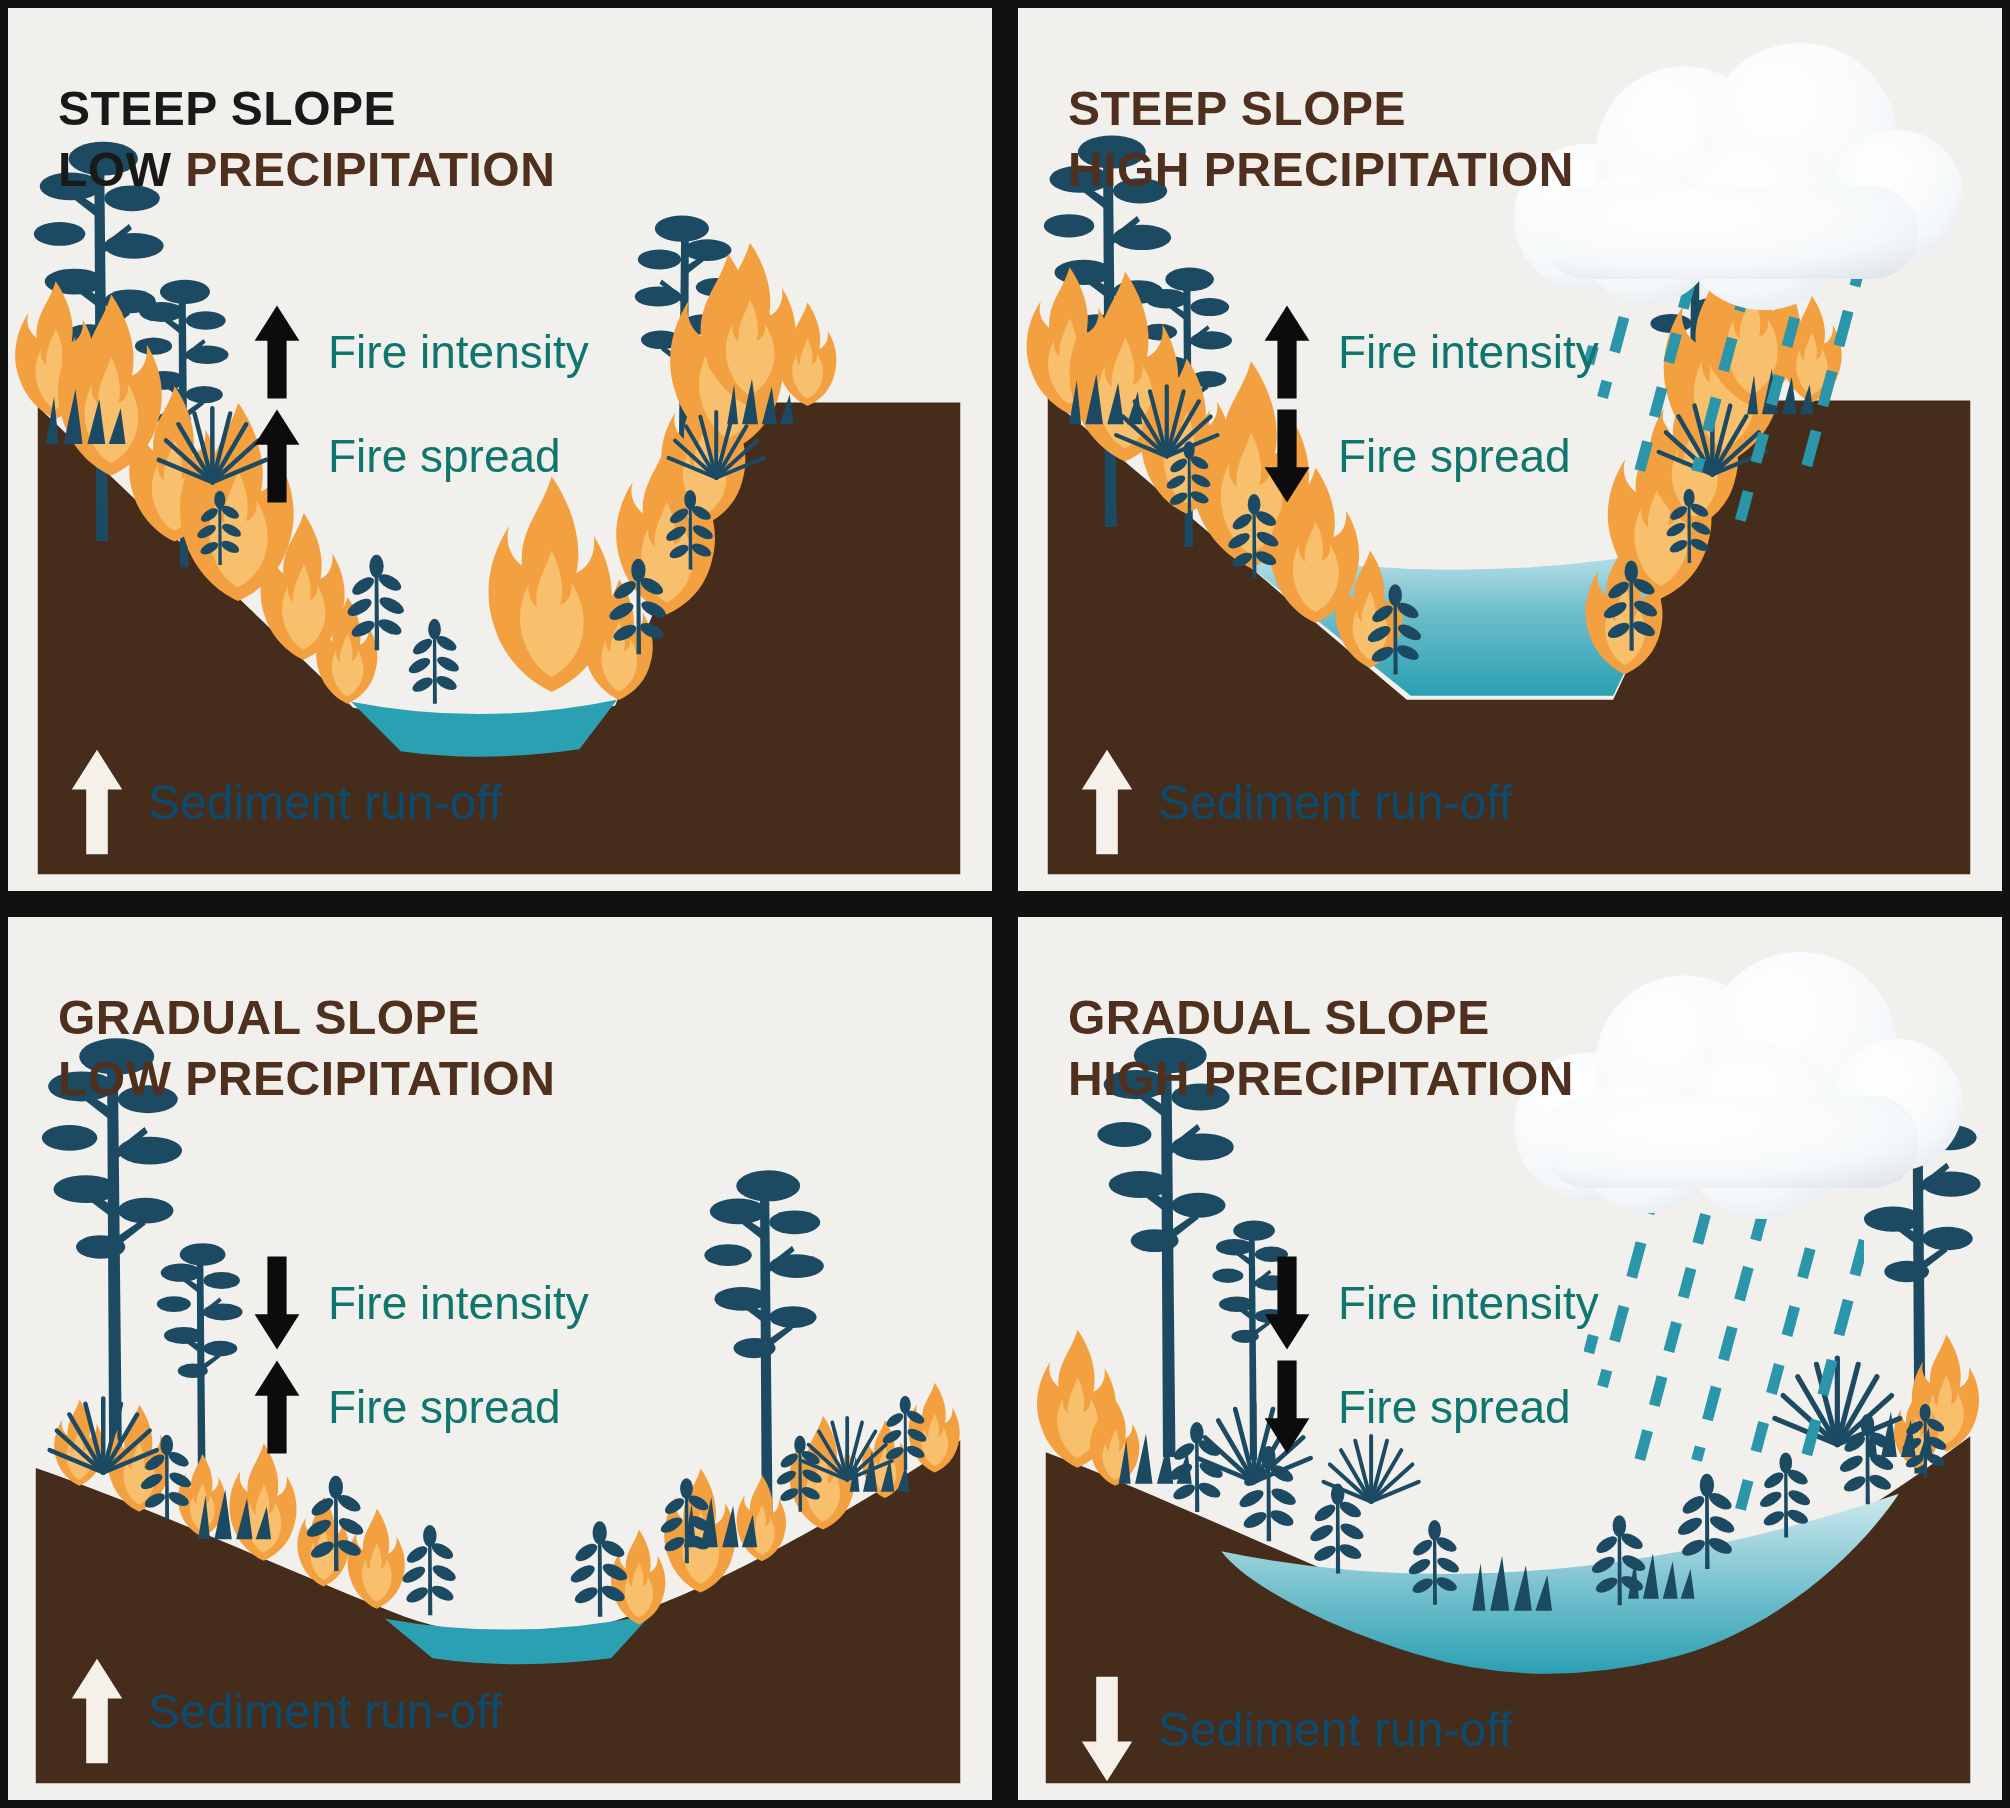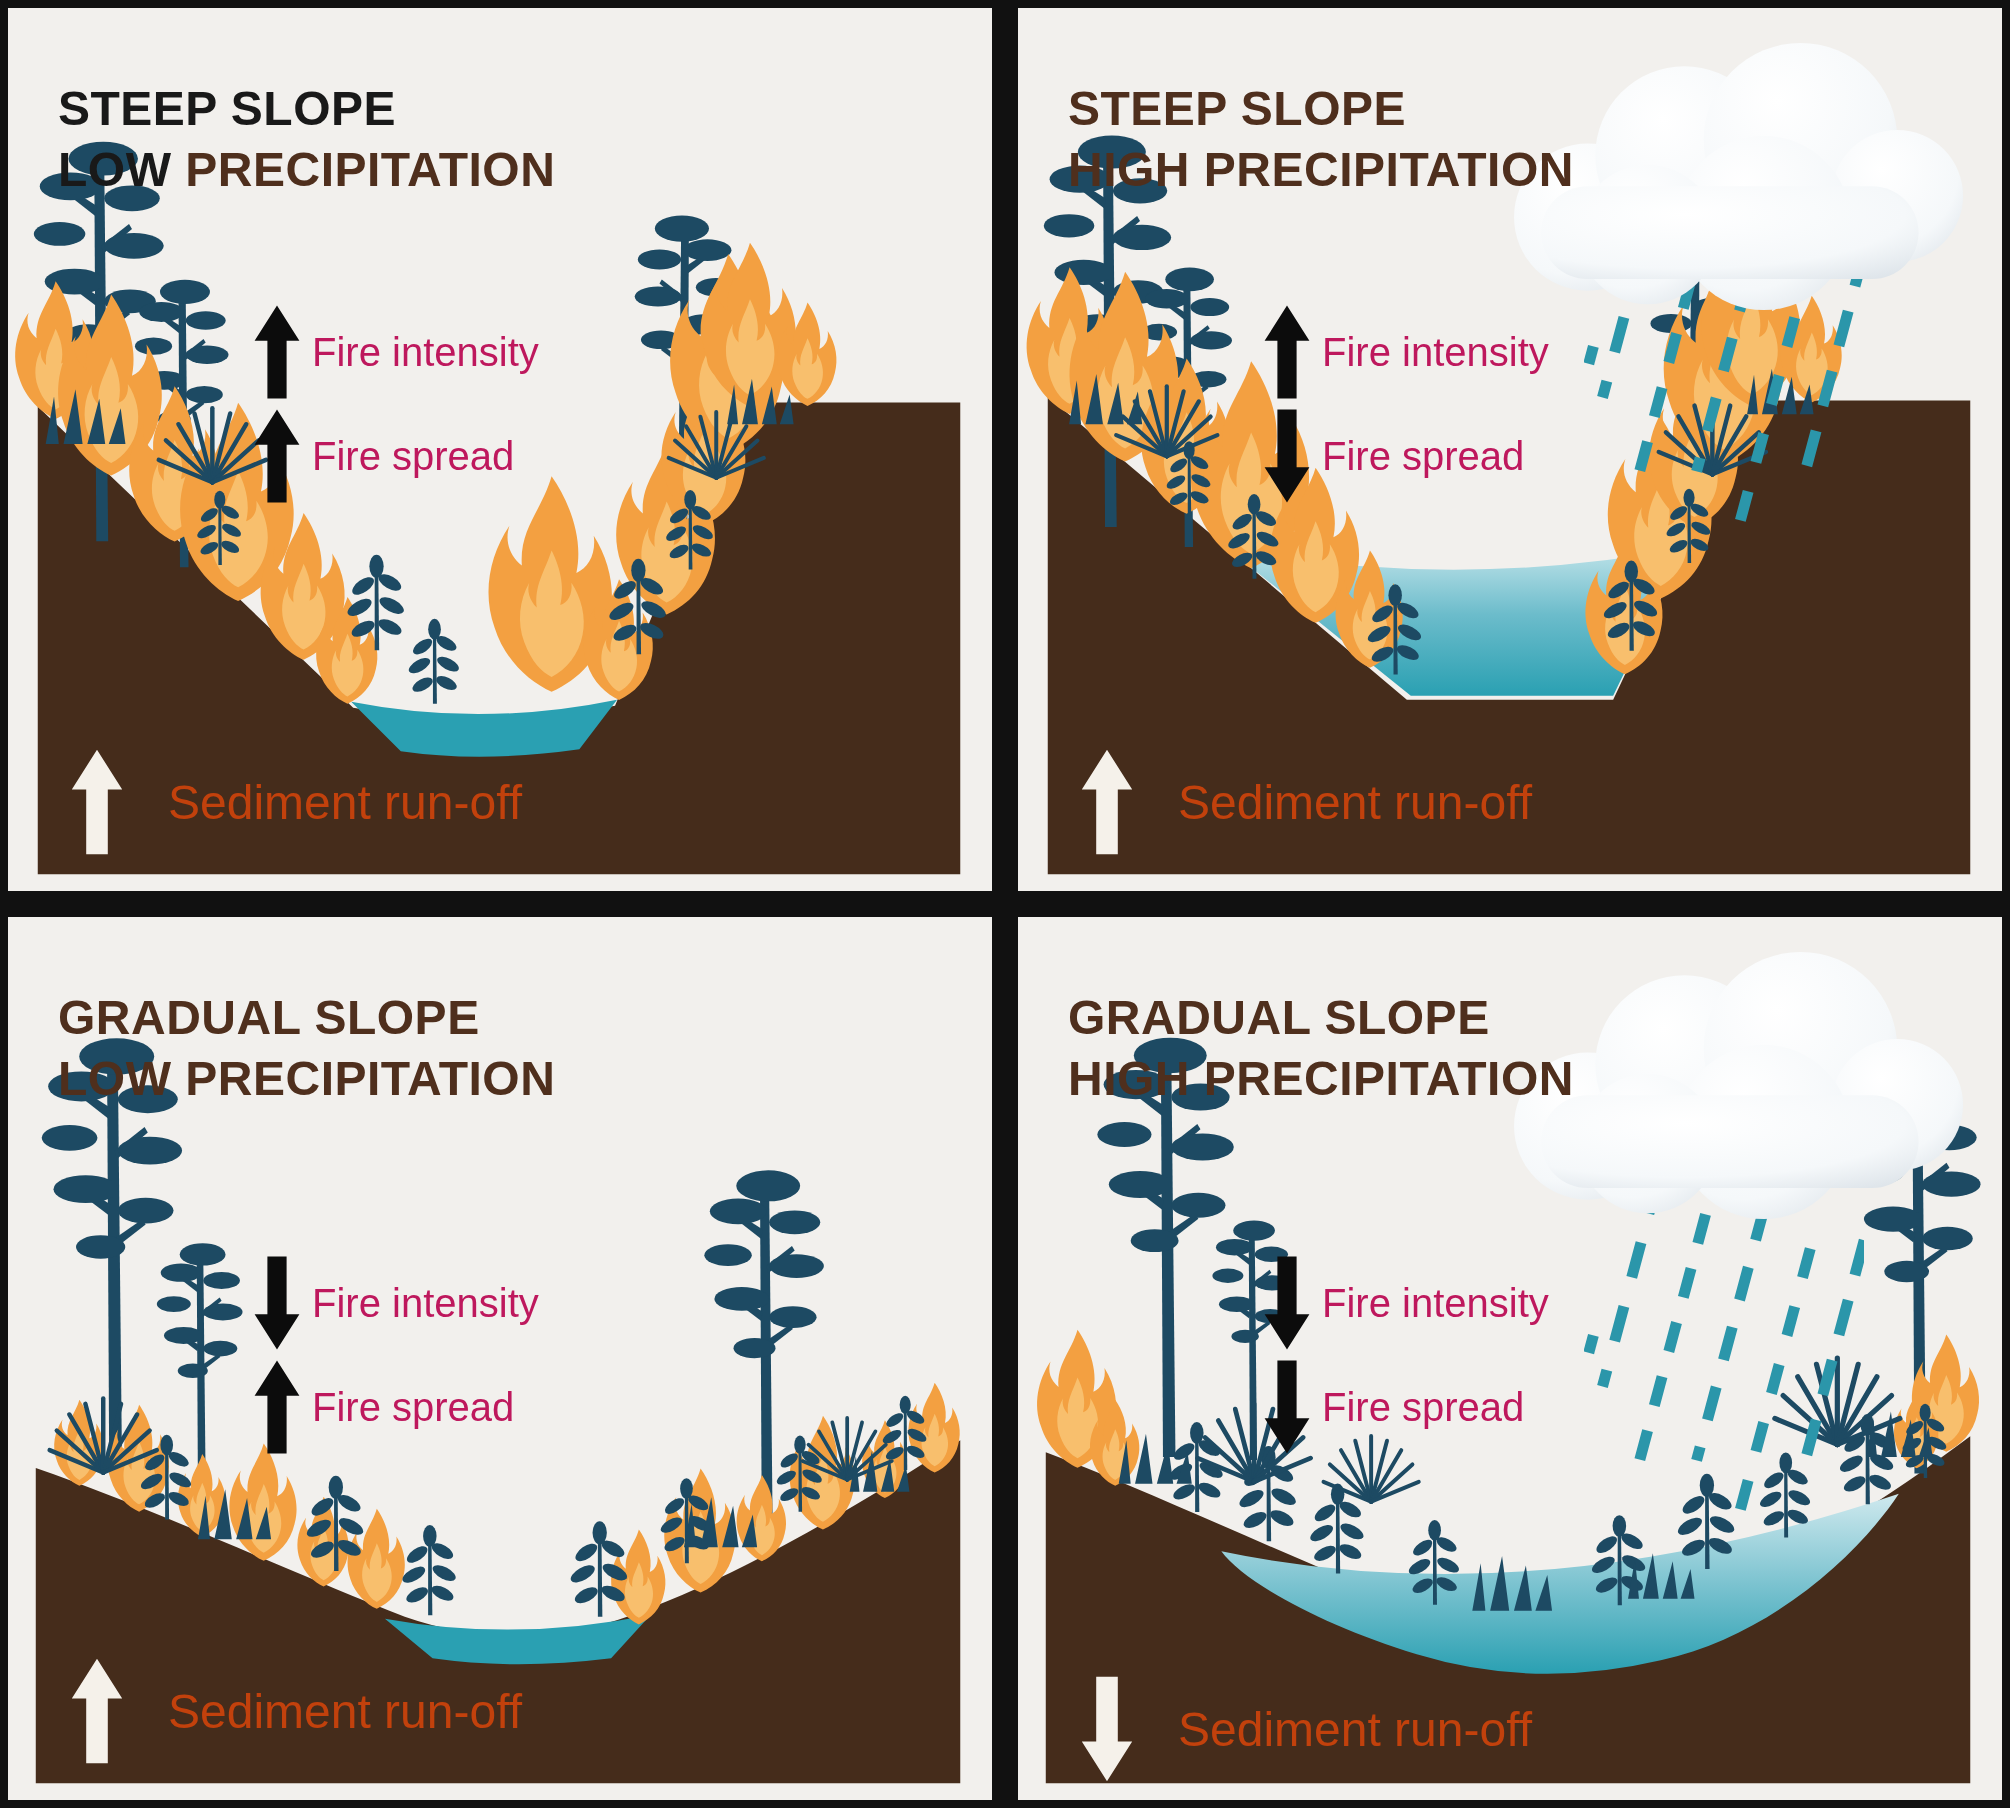--- a/index.html
+++ b/index.html
@@ -12,26 +12,26 @@
          line-height:1.28;letter-spacing:.5px;color:#4f2f1d;z-index:4}
   .t-black{color:#191919}
   .t-brown{color:#4f2f1d}
   .indicators{position:absolute;display:flex;flex-direction:column;gap:8px;z-index:4}
   .p0 .indicators,.p1 .indicators{left:242px;top:296px}
   .p2 .indicators,.p3 .indicators{left:242px;top:338px}
   .ind-row{display:flex;align-items:center}
   .arrow-icon{width:54px;height:96px;flex:0 0 auto}
   .arrow-icon polygon{fill:#0c0c0c}
   .dir-down{transform:scaleY(-1)}
-  .ind-label{font-size:40px;color:#be185d;margin-left:8px;white-space:nowrap}
+  .ind-label{font-size:46px;color:#0f766e;margin-left:24px;white-space:nowrap}
   .sediment{position:absolute;left:62px;top:740px;display:flex;align-items:center;z-index:4}
   .p3 .sediment{top:758px}
   .sed-arrow{width:54px;height:108px;flex:0 0 auto}
   .sed-arrow polygon{fill:#f5f1ea}
-  .sed-label{font-size:48px;color:#c2410c;margin-left:44px;white-space:nowrap}
+  .sed-label{font-size:48px;color:#0c4a6e;margin-left:24px;white-space:nowrap}
   .cloud{position:absolute;left:452px;top:4px;width:510px;height:300px;z-index:3}
   .rain{position:absolute;width:280px;height:312px;z-index:2}
   .p1 .rain{left:566px;top:205px}
   .p3 .rain{left:566px;top:285px}
   .defs-sprite{position:absolute;width:0;height:0;overflow:hidden}
 </style>
 </head>
 <body>
 
 <svg class="defs-sprite" aria-hidden="true">

